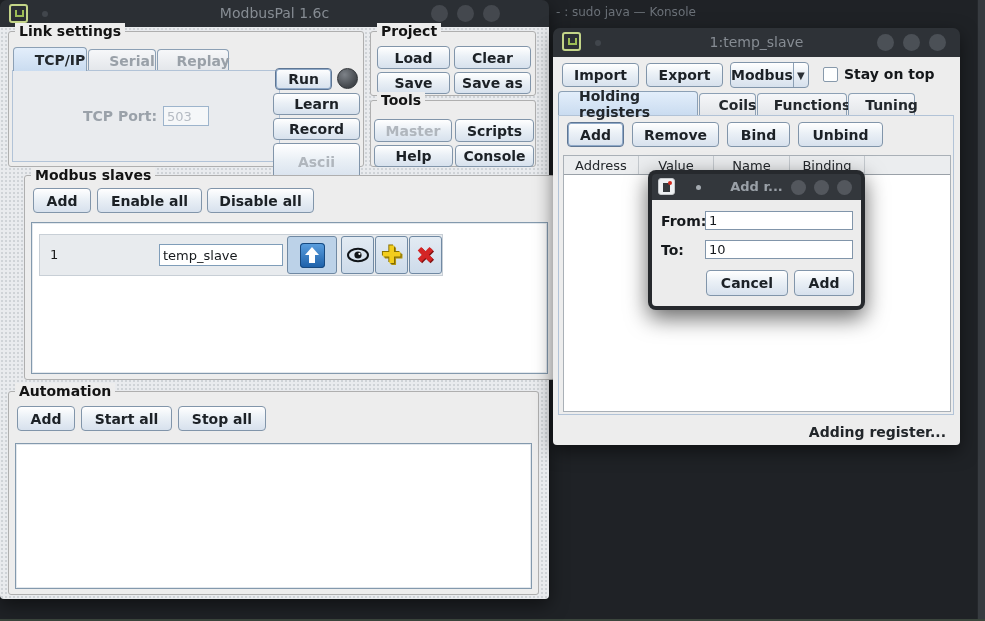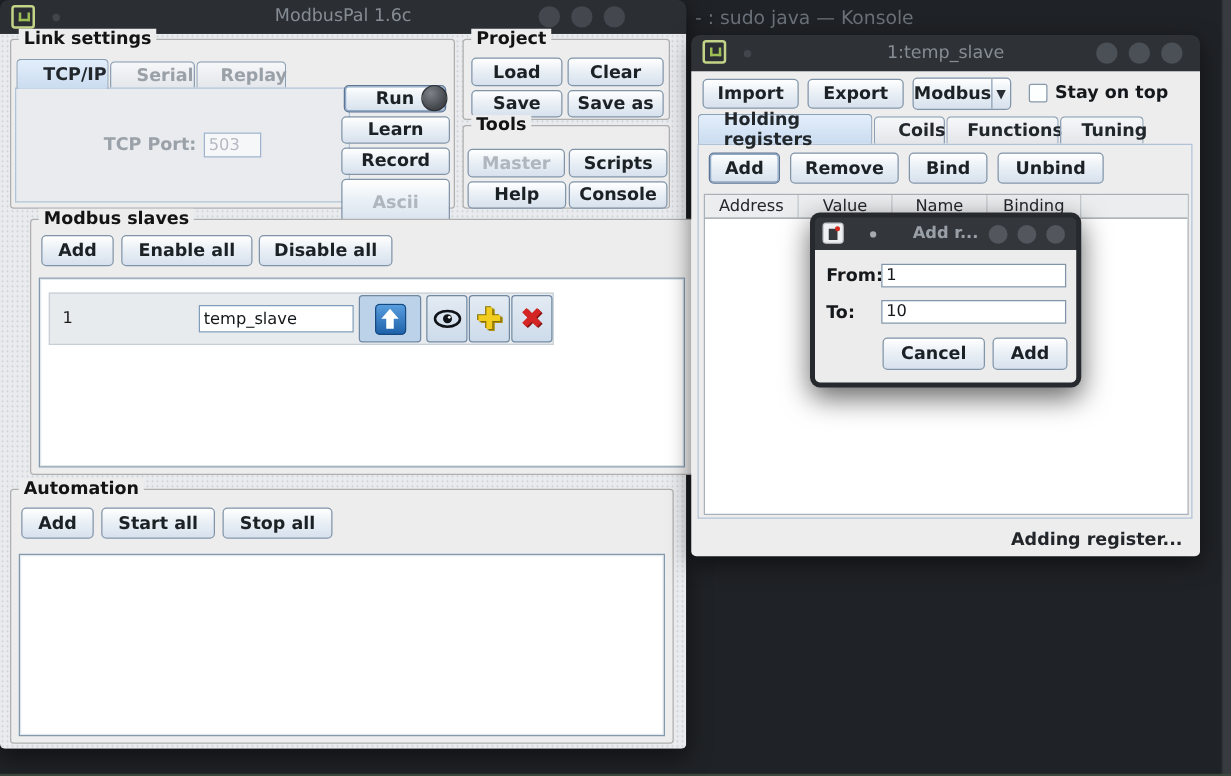--- a/index.html
+++ b/index.html
@@ -1,21 +1,21 @@
 <!DOCTYPE html>
 <html><head>
 <meta charset="utf-8">
 <style>
   * { margin:0; padding:0; box-sizing:border-box; }
   html,body { background:#14161a; }
   body { font-family:"DejaVu Sans","Liberation Sans",sans-serif; }
   .screen { position:relative; width:985px; height:621px; background:#1f2226; overflow:hidden; }
   .right-strip { position:absolute; right:0; top:0; width:8px; height:100%; background:#373b40; border-left:1px solid #24272b; }
   .bottom-line { position:absolute; left:0; bottom:0; width:100%; height:2px; background:#3b463d; }
-  .konsole-title { position:absolute; left:556px; top:5px; font-size:15px; color:#6b7178; }
+  .konsole-title { position:absolute; left:556px; top:5px; font-size:12px; color:#6b7178; }
 
   
   .window { position:absolute; border-radius:7px 7px 4px 4px; box-shadow:0 6px 18px rgba(0,0,0,.5); }
   .titlebar { position:relative; height:27px; background:#2b2f34; border-radius:7px 7px 0 0; }
   .app-icon { position:absolute; left:9px; top:4px; width:19px; height:19px; border:2px solid #c3d488; border-radius:3px; background:#2b2f34; }
   .app-icon::after { content:''; position:absolute; left:4px; top:4px; width:5px; height:5px; border:2px solid #9dbd55; border-top:none; }
   .title-dot { position:absolute; left:42px; top:11px; width:6px; height:6px; border-radius:50%; background:#41464c; }
   .title-text { position:absolute; left:0; right:0; top:5px; text-align:center; font-size:14px; color:#868c93; }
   .tb-circles { position:absolute; top:5px; display:flex; gap:9px; }
   .circle { width:17px; height:17px; border-radius:50%; background:#44484e; }
@@ -98,21 +98,21 @@
 
       <div class="group" style="left:8px;top:4px;width:356px;height:136px;">
         <span class="gtitle">Link settings</span>
         <div class="tab selected" style="left:4px;top:15px;width:74px;height:24px;">TCP/IP</div>
         <div class="tab dim" style="left:79px;top:17px;width:68px;height:22px;">Serial</div>
         <div class="tab dim" style="left:148px;top:17px;width:72px;height:22px;">Replay</div>
         <div class="tabpanel" style="left:3px;top:38px;width:268px;height:92px;display:flex;align-items:center;justify-content:center;gap:6px;">
           <span style="font-weight:bold;font-size:14px;color:#9aa1a9;text-align:center;">TCP Port:</span>
           <input class="tfield" readonly="" style="position: static; width: 46px; height: 20px; background: rgb(245, 247, 249); border-color: rgb(157, 180, 204); color: rgb(181, 187, 195);" value="503">
         </div>
-        <div class="btn focusy" style="left:266px;top:36px;width:82px;height:22px;">Run</div>
+        <div class="btn focusy" style="left:266px;top:36px;width:57px;height:22px;">Run</div>
         <span class="led" style="left:328px;top:36px;"></span>
         <div class="btn" style="left:264px;top:61px;width:87px;height:22px;">Learn</div>
         <div class="btn" style="left:264px;top:86px;width:87px;height:22px;">Record</div>
         <div class="btn disabled" style="left:264px;top:111px;width:87px;height:37px;">Ascii</div>
       </div>
 
       <div class="group" style="left:370px;top:4px;width:166px;height:65px;">
         <span class="gtitle">Project</span>
         <div class="btn" style="left:6px;top:14px;width:73px;height:23px;">Load</div>
         <div class="btn" style="left:83px;top:14px;width:77px;height:23px;">Clear</div>

